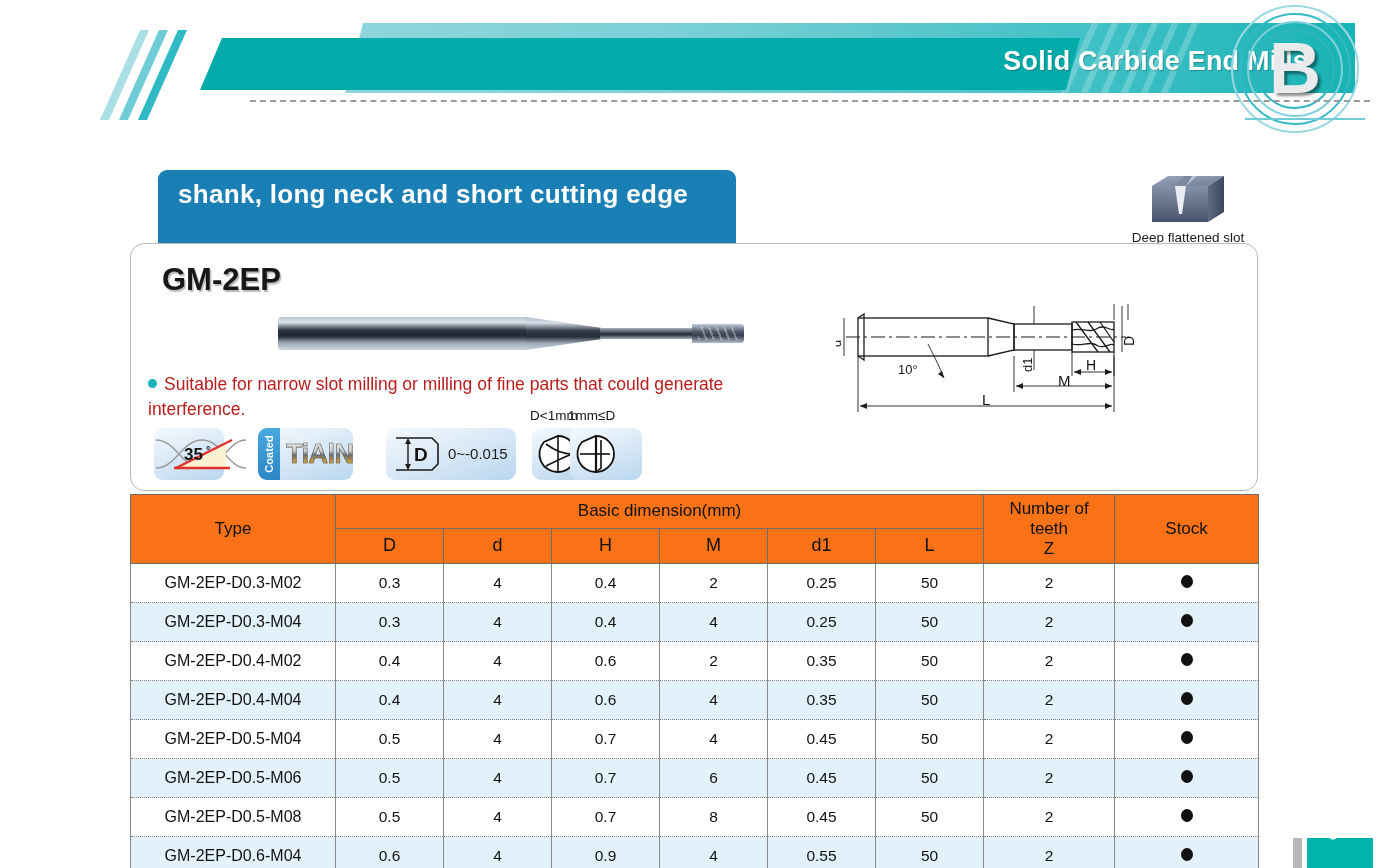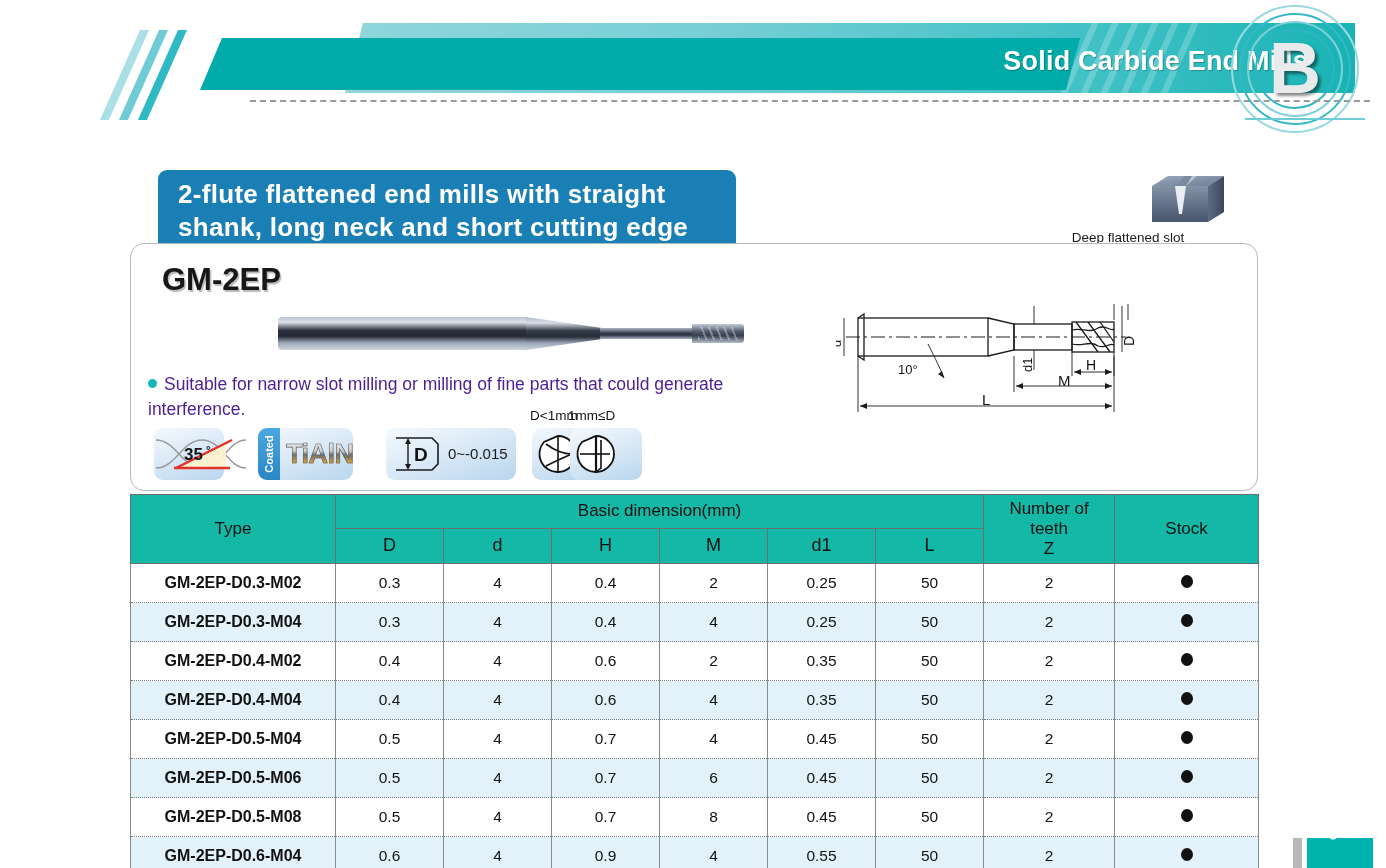--- a/index.html
+++ b/index.html
@@ -80,21 +80,21 @@
 
   
   .blue-title {
     position: absolute; left: 158px; top: 170px; width: 578px; height: 74px;
     background: #1a7fb5; border-radius: 9px 9px 0 0;
     padding: 8px 18px 0 20px;
     font-size: 26px; font-weight: bold; color: #ffffff; line-height: 33px;
     letter-spacing: .3px;
   }
   .slot-icon-box { position: absolute; left: 1128px; top: 172px; width: 120px; text-align: center; }
-  .slot-label { position: absolute; left: 1038px; top: 230px; width: 180px; text-align: center; font-size: 13.5px; color:#1b1b1b; }
+  .slot-label { position: absolute; left: 1098px; top: 230px; width: 180px; text-align: center; font-size: 13.5px; color:#1b1b1b; }
 
   .card {
     position: absolute; left: 130px; top: 243px; width: 1128px; height: 248px;
     border: 1.5px solid #b9b9b9; border-radius: 14px; background: #fff;
   }
   .card-title {
     position: absolute; left: 162px; top: 262px;
     font-size: 31px; font-weight: bold; color: #171717;
     text-shadow: 1.5px 1.5px 1px rgba(0,0,0,.28);
   }
@@ -121,21 +121,21 @@
     border-radius: 0 3px 3px 0;
   }
   .flute-head::after {
     content:''; position:absolute; left:6px; top:3px; width:40px; height:13px;
     background: repeating-linear-gradient(68deg, rgba(255,255,255,.32) 0 2px, transparent 2px 7px);
   }
 
   
   .bullet-text {
     position: absolute; left: 148px; top: 372px; width: 600px;
-    font-size: 17.5px; color: #4c1d95; line-height: 25px;
+    font-size: 17.5px; color: #b91c1c; line-height: 25px;
   }
   .bullet-dot {
     display: inline-block; width: 9px; height: 9px; border-radius: 50%;
     background: #18b6b8; margin-right: 7px; vertical-align: 2px;
   }
 
   
   .feat-row { position: absolute; left: 150px; top: 428px; height: 52px; }
   .feat {
     position: absolute; top: 0; height: 52px; border-radius: 9px;
@@ -172,29 +172,29 @@
 
   
   .tbl {
     position: absolute; left: 130px; top: 494px;
     width: 1128px; border-collapse: collapse; table-layout: fixed;
   }
   .tbl th, .tbl td {
     border: 1px solid #6d6d6d; text-align: center; color: #111;
   }
   .tbl thead th {
-    background: #14b8a6; font-weight: normal; font-size: 17px; padding: 4px 2px; margin-top: 21px;
+    background: #f97316; font-weight: normal; font-size: 17px; padding: 4px 2px; margin-top: 21px;
   }
   .tbl thead th.sub { font-size: 18px; }
   .tbl tbody td {
     font-size: 15.5px; height: 39px;
     border-left: 1px solid #8a8a8a; border-right: 1px solid #8a8a8a;
     border-top: 1px dotted #7d7d7d; border-bottom: 1px dotted #7d7d7d;
   }
-  .tbl tbody td.type { font-weight: bold; font-size: 16px; }
+  .tbl tbody td.type { font-weight: normal; font-size: 16px; }
   .tbl tbody tr:nth-child(even) td { background: #e3f2fa; }
   .tbl tbody tr:nth-child(odd) td { background: #ffffff; }
   .dot { display: inline-block; width: 12px; height: 13px; border-radius: 50%; background: #111; }
 
   .side-tab {
     position: absolute; left: 1307px; top: 838px; width: 66px; height: 30px;
     background: #00b3ad; color: #fff;
   }
   .side-tab span {
     position: absolute; left: 16px; top: 2px;
@@ -236,21 +236,20 @@
       <div class="ring r3"></div>
       <div class="ring r4"></div>
       <div class="bletter">B</div>
     </div>
 
     <div class="dotted-rule"></div>
     <div class="sub-line"></div>
   </div>
 
   <div class="blue-title">
-    <div>2-flute flattened end mills with straight</div>
     <div>shank, long neck and short cutting edge</div>
   </div>
 
   <div class="slot-icon-box">
     <svg width="92" height="58" viewBox="0 0 92 58">
       <defs>
         <linearGradient id="slotTop" x1="0" y1="0" x2="1" y2="1">
           <stop offset="0" stop-color="#9aa8bd"></stop>
             <stop offset="1" stop-color="#6d7d95"></stop>
         </linearGradient>

